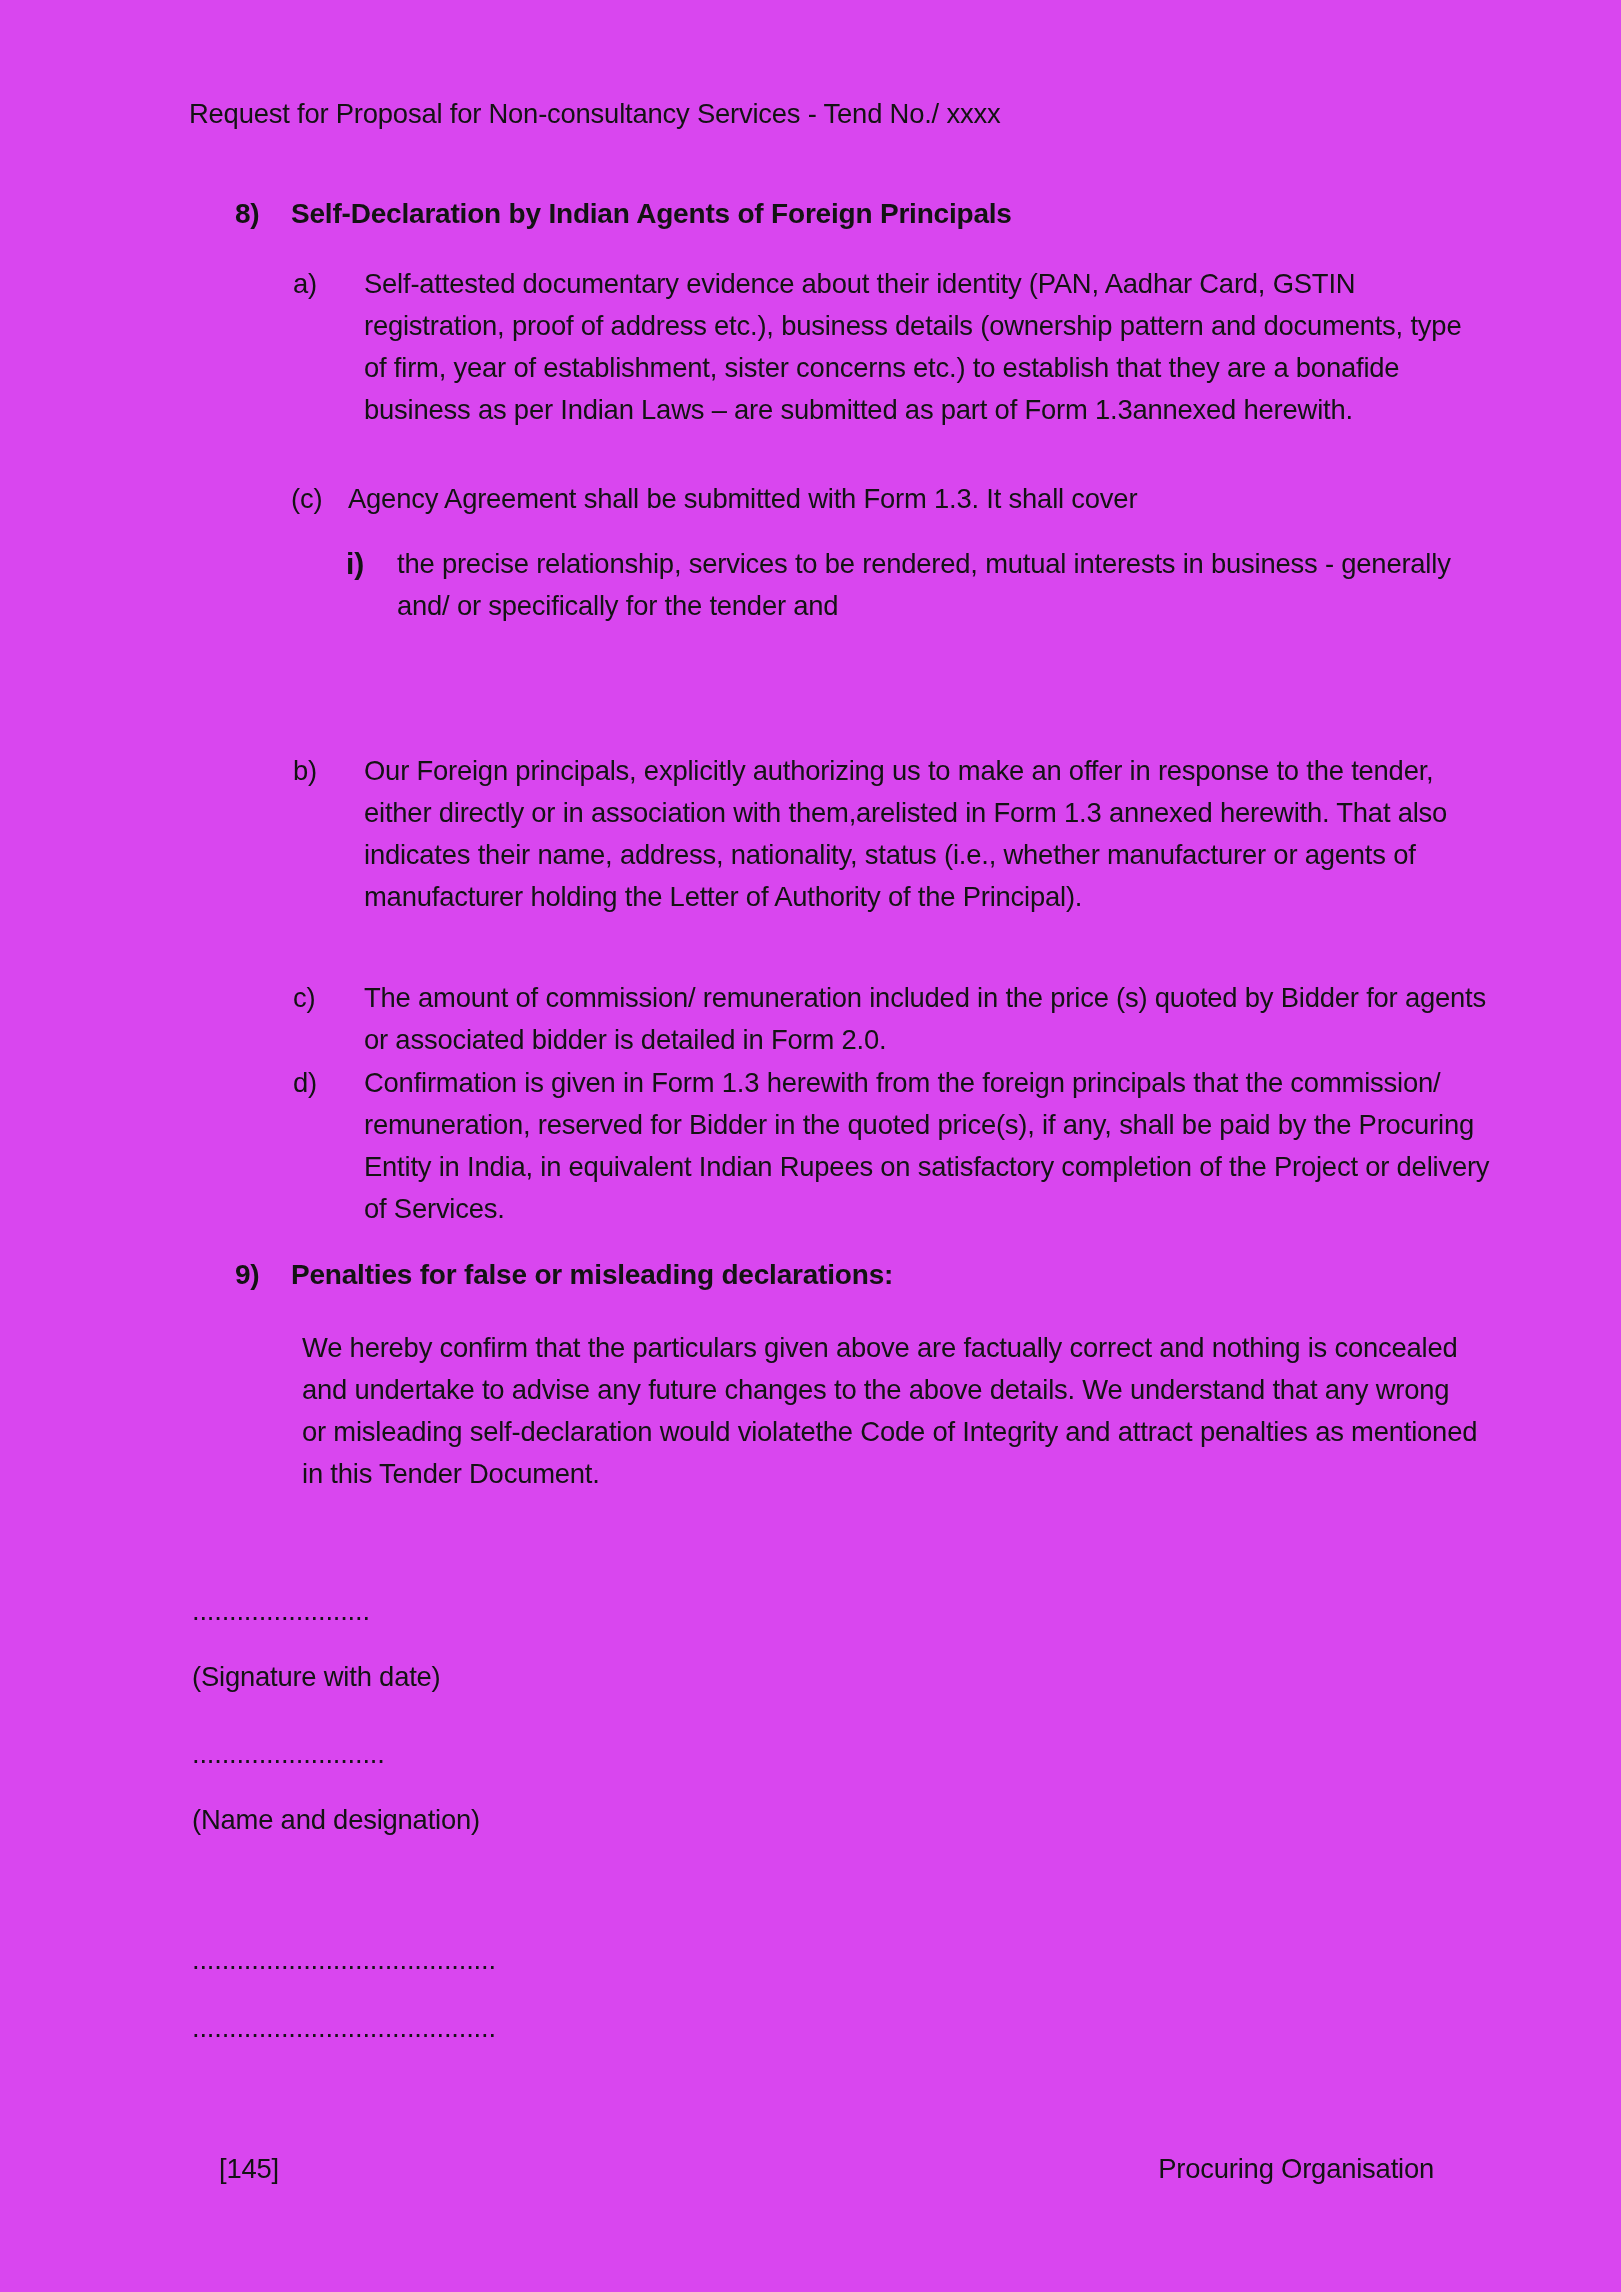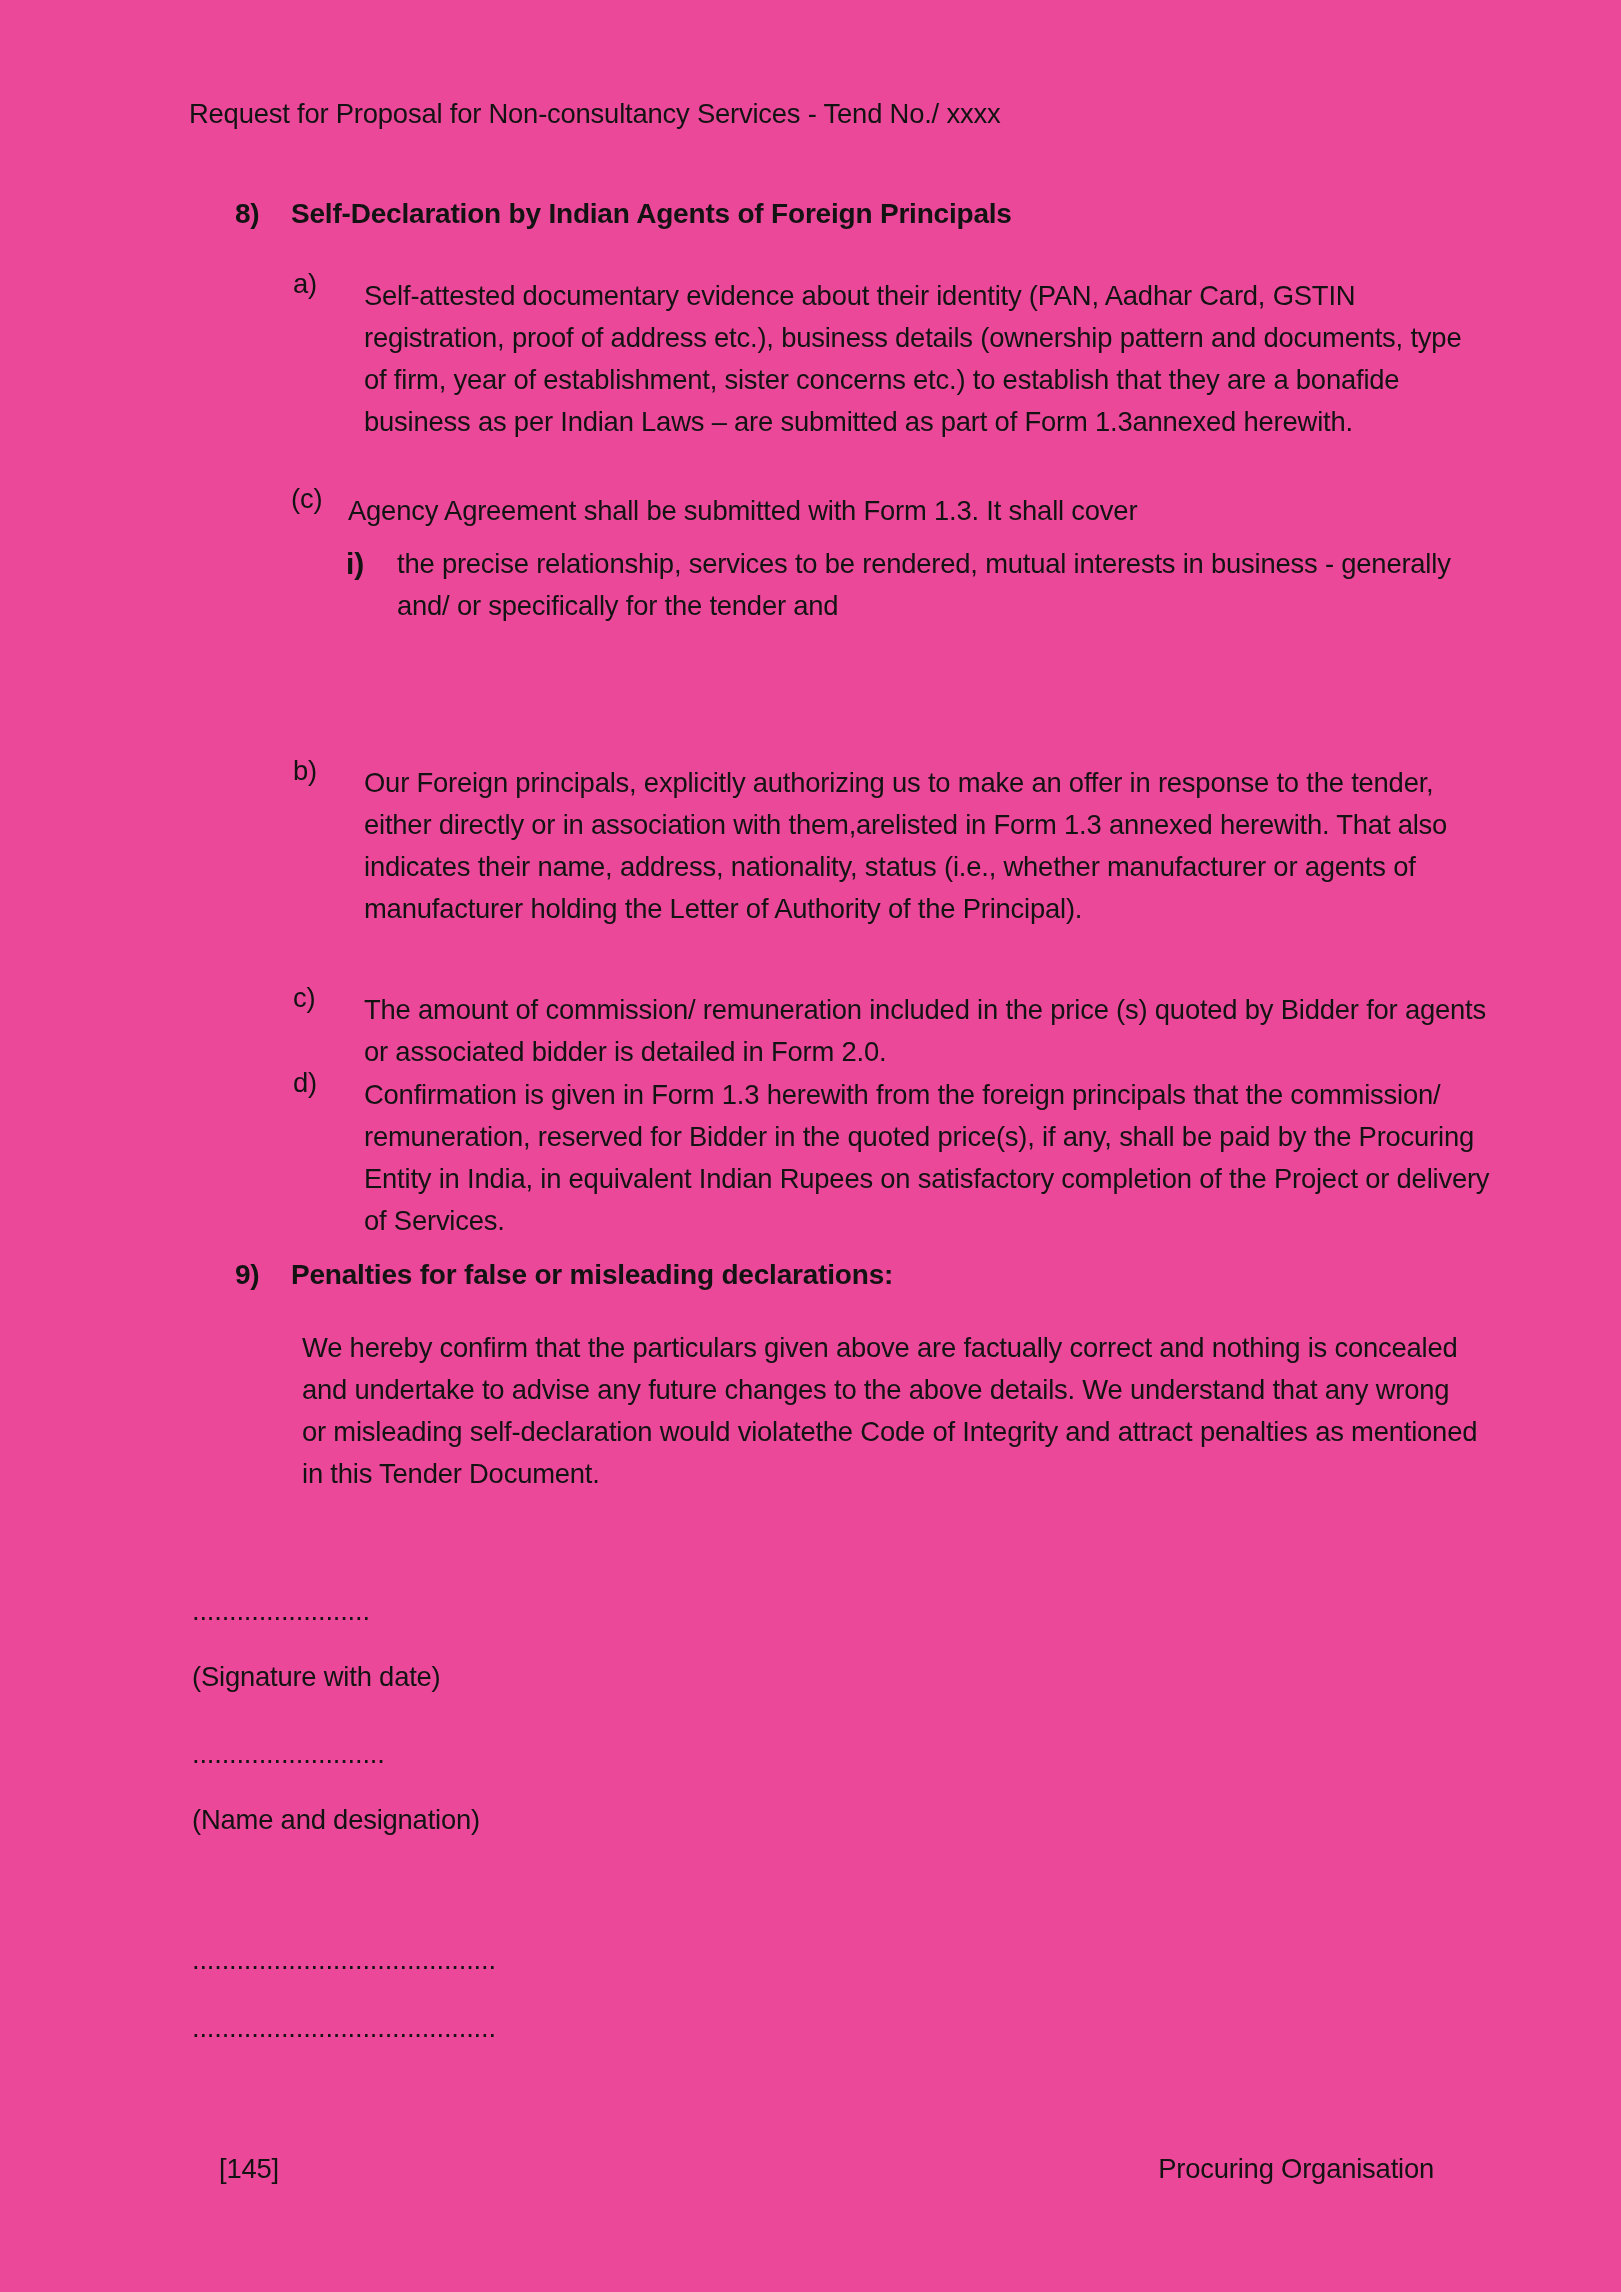--- a/index.html
+++ b/index.html
@@ -4,42 +4,42 @@
 <style>
   html, body {
     margin: 0;
     padding: 0;
     background: #ffffff;
   }
   .page {
     position: relative;
     width: 1621px;
     height: 2293px;
-    background: #ec4899;
+    background: #d946ef;
     color: #131313;
     font-family: "Liberation Sans", sans-serif;
     font-size: 27.4px;
     line-height: 42px;
     letter-spacing: -0.2px;
     overflow: hidden;
   }
   .abs { position: absolute; }
   .header-line { left: 189px; top: 93px; }
 
   .sec-heading {
     display: flex;
     font-weight: bold;
     font-size: 28px;
   }
   .sec-heading .sec-num { flex: 0 0 56px; }
 
   .list-item { display: flex; align-items: flex-start; }
   .list-item .marker { flex: 0 0 71px; }
   .list-item.paren .marker { flex: 0 0 57px; }
-  .list-item .item-text { width: 1127px; margin-top: 12px; }
+  .list-item .item-text { width: 1127px; }
 
   .roman-item { display: flex; align-items: flex-start; }
   .roman-item .marker {
     flex: 0 0 51px;
     font-weight: bold;
     font-size: 30px;
     line-height: 42px;
   }
   .roman-item .item-text { width: 1068px; }
 

